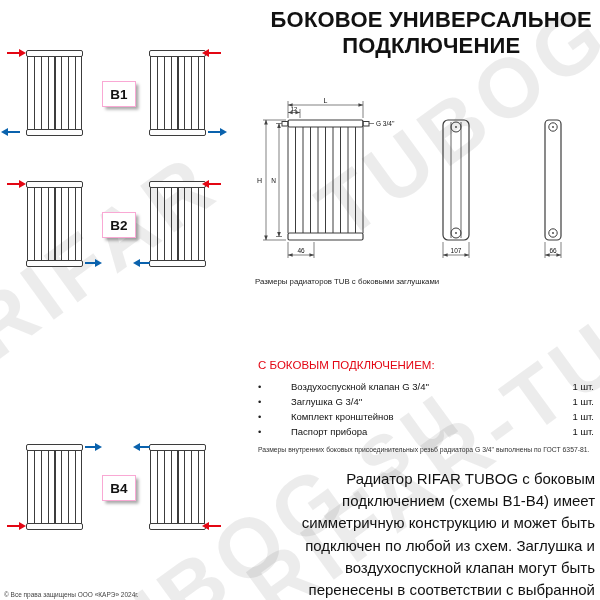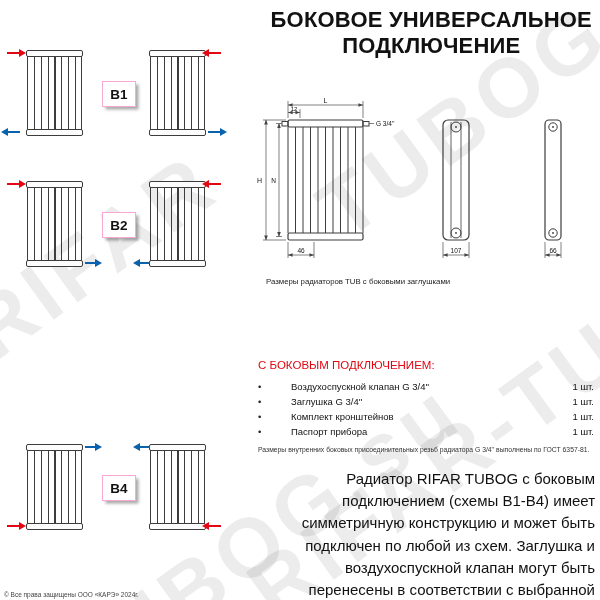--- a/index.html
+++ b/index.html
@@ -44,21 +44,21 @@
   .ar.sup{color:var(--supply,#e30613);}
   .ar.ret{color:var(--return,#0a62ad);}
   .ar.right::after{content:"";position:absolute;right:-6px;top:-3.4px;
        border-left:7px solid currentColor;border-top:4.5px solid transparent;border-bottom:4.5px solid transparent;}
   .ar.left::after{content:"";position:absolute;left:-6px;top:-3.4px;
        border-right:7px solid currentColor;border-top:4.5px solid transparent;border-bottom:4.5px solid transparent;}
 
   
   .tech{position:absolute;left:253px;top:96px;}
   .tech text{font-family:inherit;fill:#111;}
-  .cap{position:absolute;left:266px;top:277px;font-size:7.8px;color:#222;}
+  .cap{position:absolute;left:255px;top:277px;font-size:7.8px;color:#222;}
 
   
   .pack{position:absolute;left:258px;top:356px;width:336px;}
   .ph1{font-weight:700;font-size:11.5px;}
   .ph2{font-weight:400;font-size:11.5px;color:var(--accent,#e30613);margin-top:3px;}
   .pitems{margin-top:8px;}
   .pitem{display:flex;align-items:baseline;font-size:9.5px;line-height:15px;}
   .pb{width:10px;color:#222;}
   .pl{flex:1;margin-left:23px;}
   .pq{text-align:right;}

